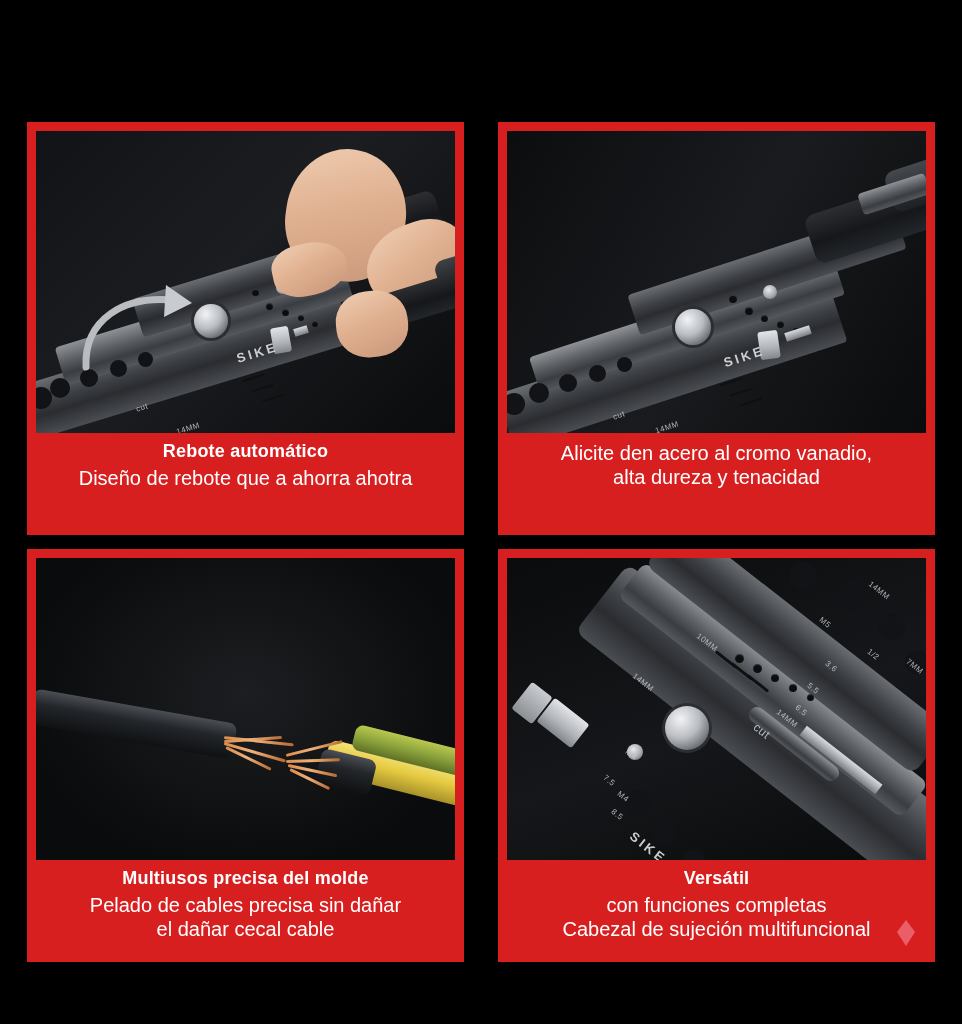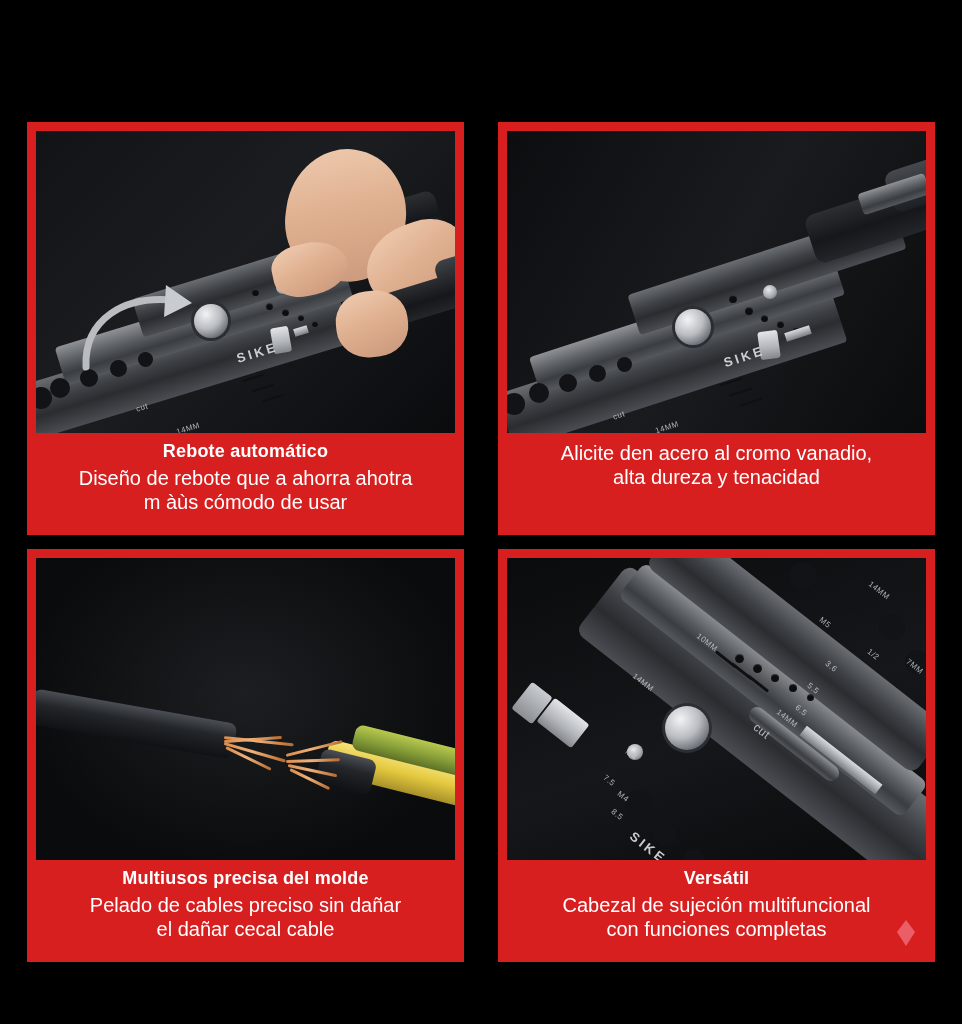--- a/index.html
+++ b/index.html
@@ -240,21 +240,20 @@
         <div class="hand" style="left:300px;top:160px;width:72px;height:66px;border-radius:45%;transform:rotate(-6deg);"></div>
 
         <svg class="arrow-c" style="left:42px;top:150px;" viewBox="0 0 120 92">
           <path d="M8 86 C6 40 44 12 102 20" fill="none" stroke="#b9bcc0" stroke-width="7" stroke-linecap="round"></path>
           <path d="M88 4 L114 22 L86 36 Z" fill="#c8cbcf"></path>
         </svg>
       </div>
       <div class="caption">
         <div class="cap-head">Rebote automático</div>
         <div class="cap-sub">Diseño de rebote que a ahorra ahotra</div>
-        <div class="cap-sub">m àùs cómodo de usar</div>
       </div>
     </div>
 
     <div class="card">
       <div class="photo">
         <div class="c2-bg"></div>
 
         <div class="bar" style="left:-10px;top:208px;width:350px;height:58px;transform:rotate(-18deg);"></div>
         <div class="bar light" style="left:20px;top:176px;width:320px;height:38px;transform:rotate(-18deg);"></div>
 
@@ -311,21 +310,21 @@
         <div class="cable-yel" style="left:288px;top:200px;width:160px;height:34px;transform:rotate(14deg);"></div>
         <div class="cable-grn" style="left:316px;top:182px;width:136px;height:26px;transform:rotate(14deg);"></div>
         <div class="cable-blk" style="left:282px;top:196px;width:56px;height:36px;transform:rotate(14deg);"></div>
         <div class="copper" style="left:250px;top:196px;width:58px;transform:rotate(-14deg);"></div>
         <div class="copper" style="left:250px;top:202px;width:54px;transform:rotate(-2deg);"></div>
         <div class="copper" style="left:252px;top:206px;width:50px;transform:rotate(12deg);"></div>
         <div class="copper" style="left:254px;top:210px;width:44px;transform:rotate(26deg);"></div>
       </div>
       <div class="caption">
         <div class="cap-head">Multiusos precisa del molde</div>
-        <div class="cap-sub">Pelado de cables preciso sin dañar</div>
+        <div class="cap-sub">Pelado de cables precisa sin dañar</div>
         <div class="cap-sub">el dañar cecal cable</div>
       </div>
     </div>
 
     <div class="card">
       <div class="photo">
         <div class="c4-bg"></div>
 
         <div class="bar" style="left:50px;top:126px;width:420px;height:86px;transform:rotate(38deg);border-radius:10px;"></div>
         <div class="bar light" style="left:86px;top:110px;width:360px;height:44px;transform:rotate(38deg);border-radius:8px;"></div>
@@ -372,22 +371,22 @@
         <div class="etch" style="left:96px;top:218px;transform:rotate(38deg);">7.5</div>
         <div class="etch" style="left:104px;top:252px;transform:rotate(38deg);">8.5</div>
         <div class="etch" style="left:268px;top:156px;transform:rotate(38deg);">14MM</div>
 
         <div class="tick" style="left:206px;top:100px;width:26px;height:3px;transform:rotate(38deg);"></div>
         <div class="tick" style="left:222px;top:112px;width:26px;height:3px;transform:rotate(38deg);"></div>
         <div class="tick" style="left:238px;top:124px;width:26px;height:3px;transform:rotate(38deg);"></div>
       </div>
       <div class="caption">
         <div class="cap-head">Versátil</div>
+        <div class="cap-sub">con funciones completas</div>
         <div class="cap-sub">Cabezal de sujeción multifuncional</div>
-        <div class="cap-sub">con funciones completas</div>
       </div>
       <svg class="corner-mark" viewBox="0 0 34 30">
         <path d="M17 2 L26 14 L17 28 L8 14 Z" fill="#f06a74" opacity="0.85"></path>
       </svg>
     </div>
 
   </div>
 </div>
 
 </body></html>

